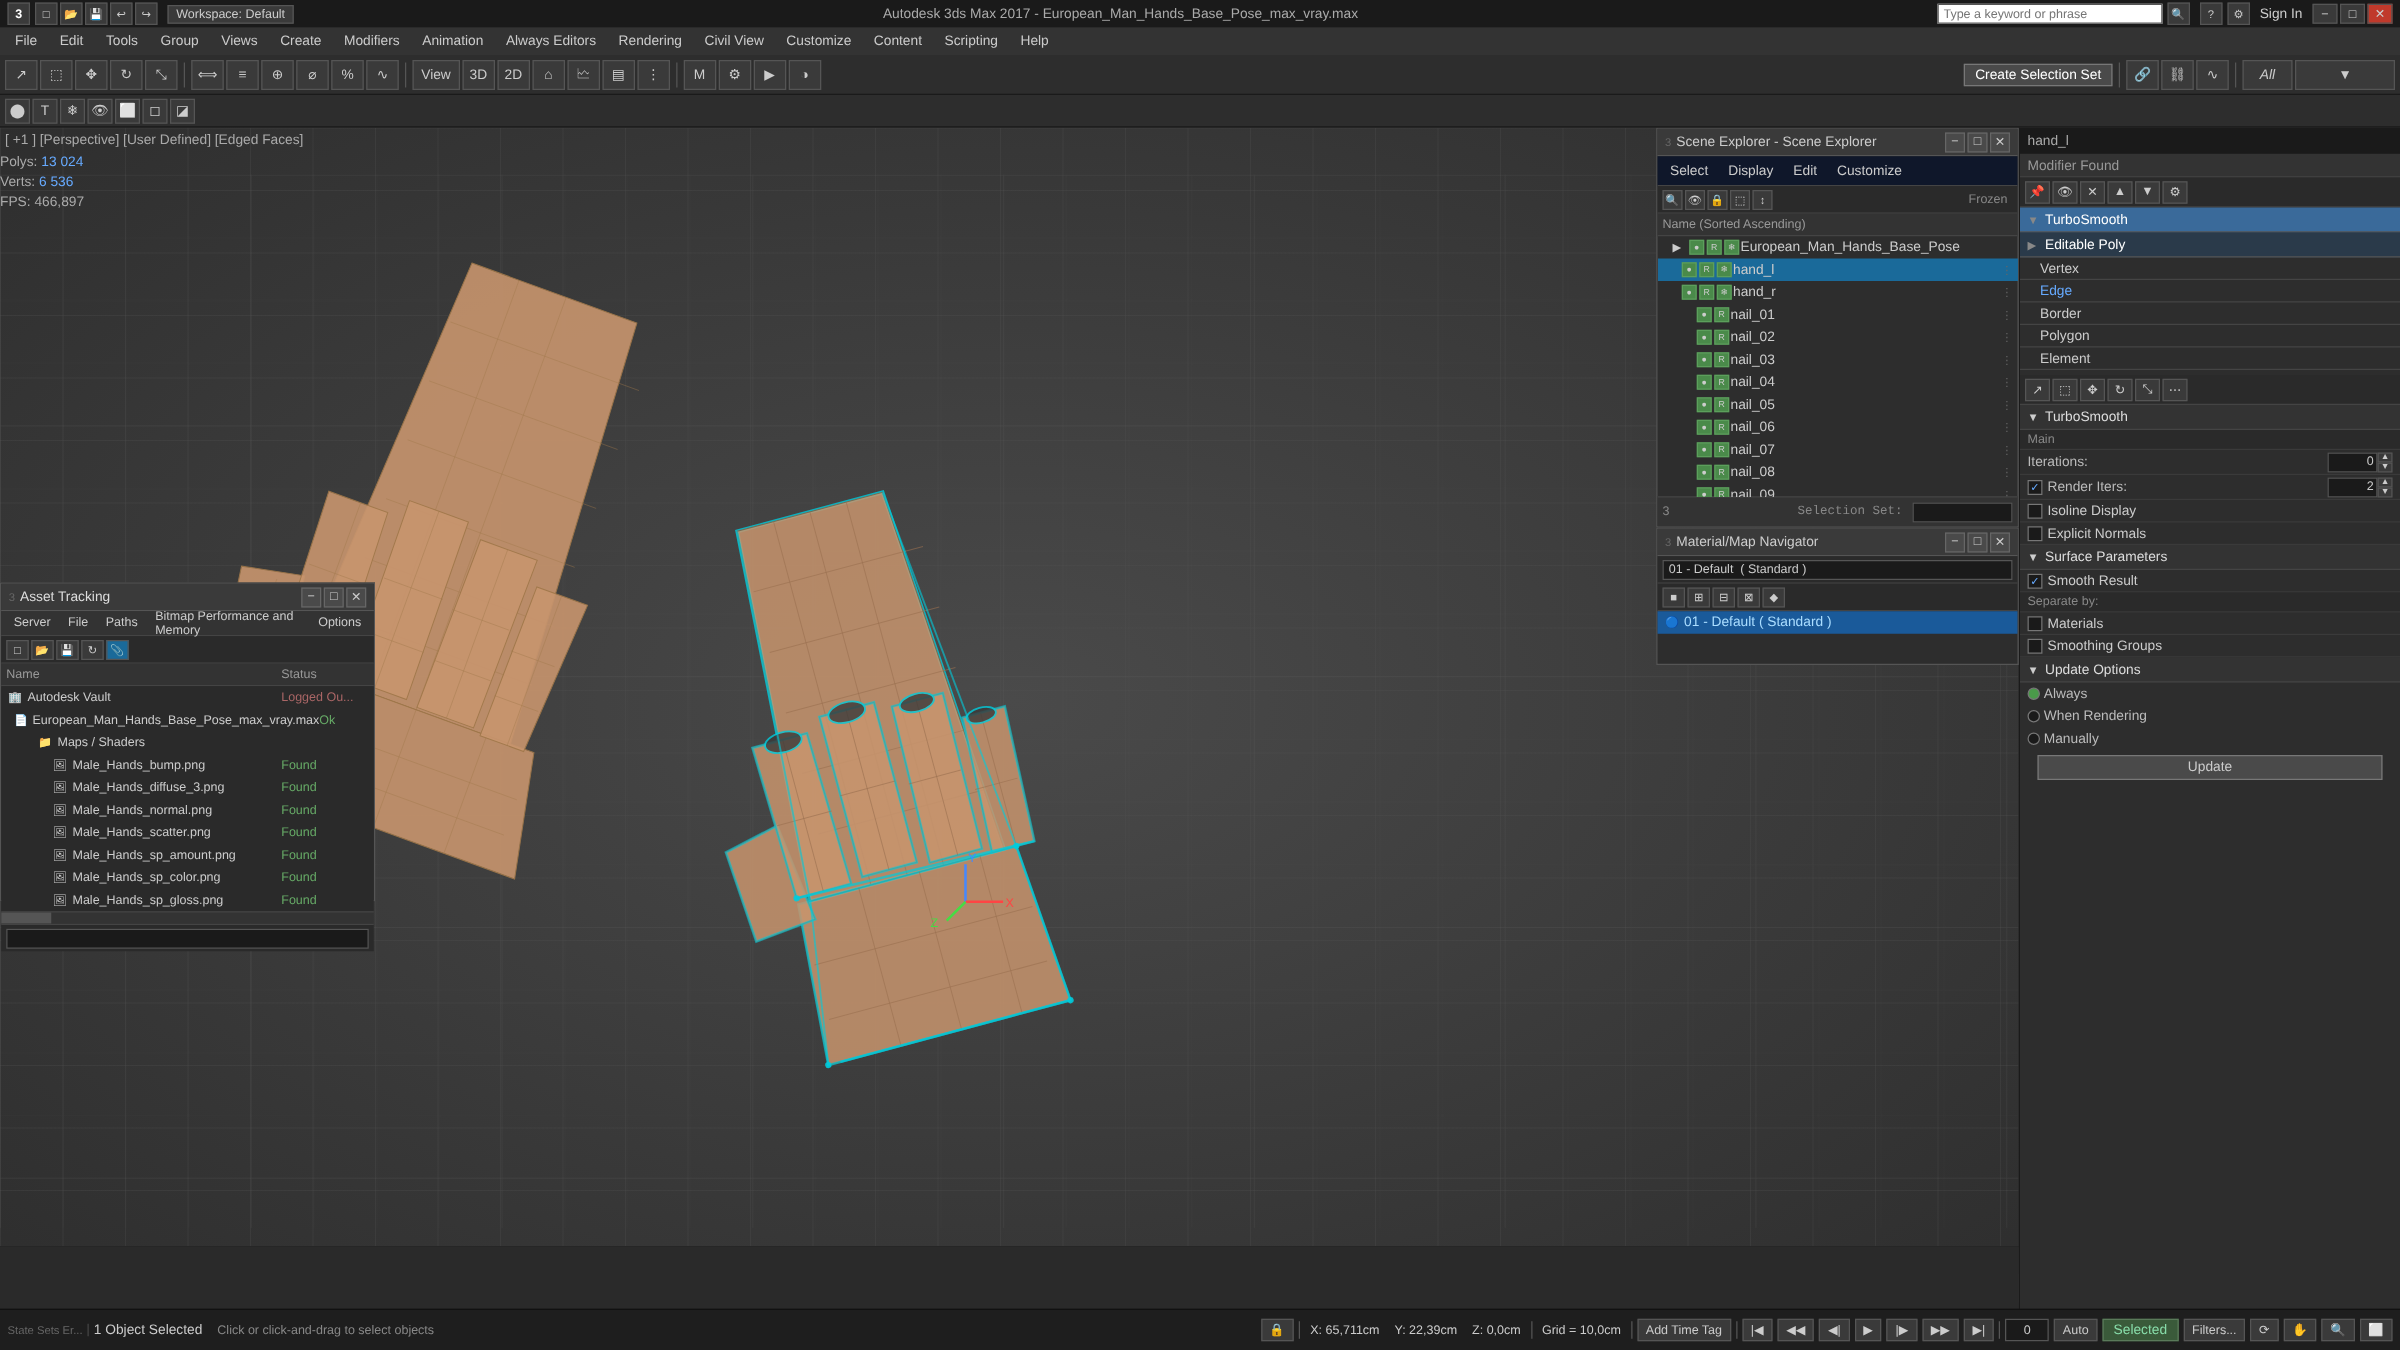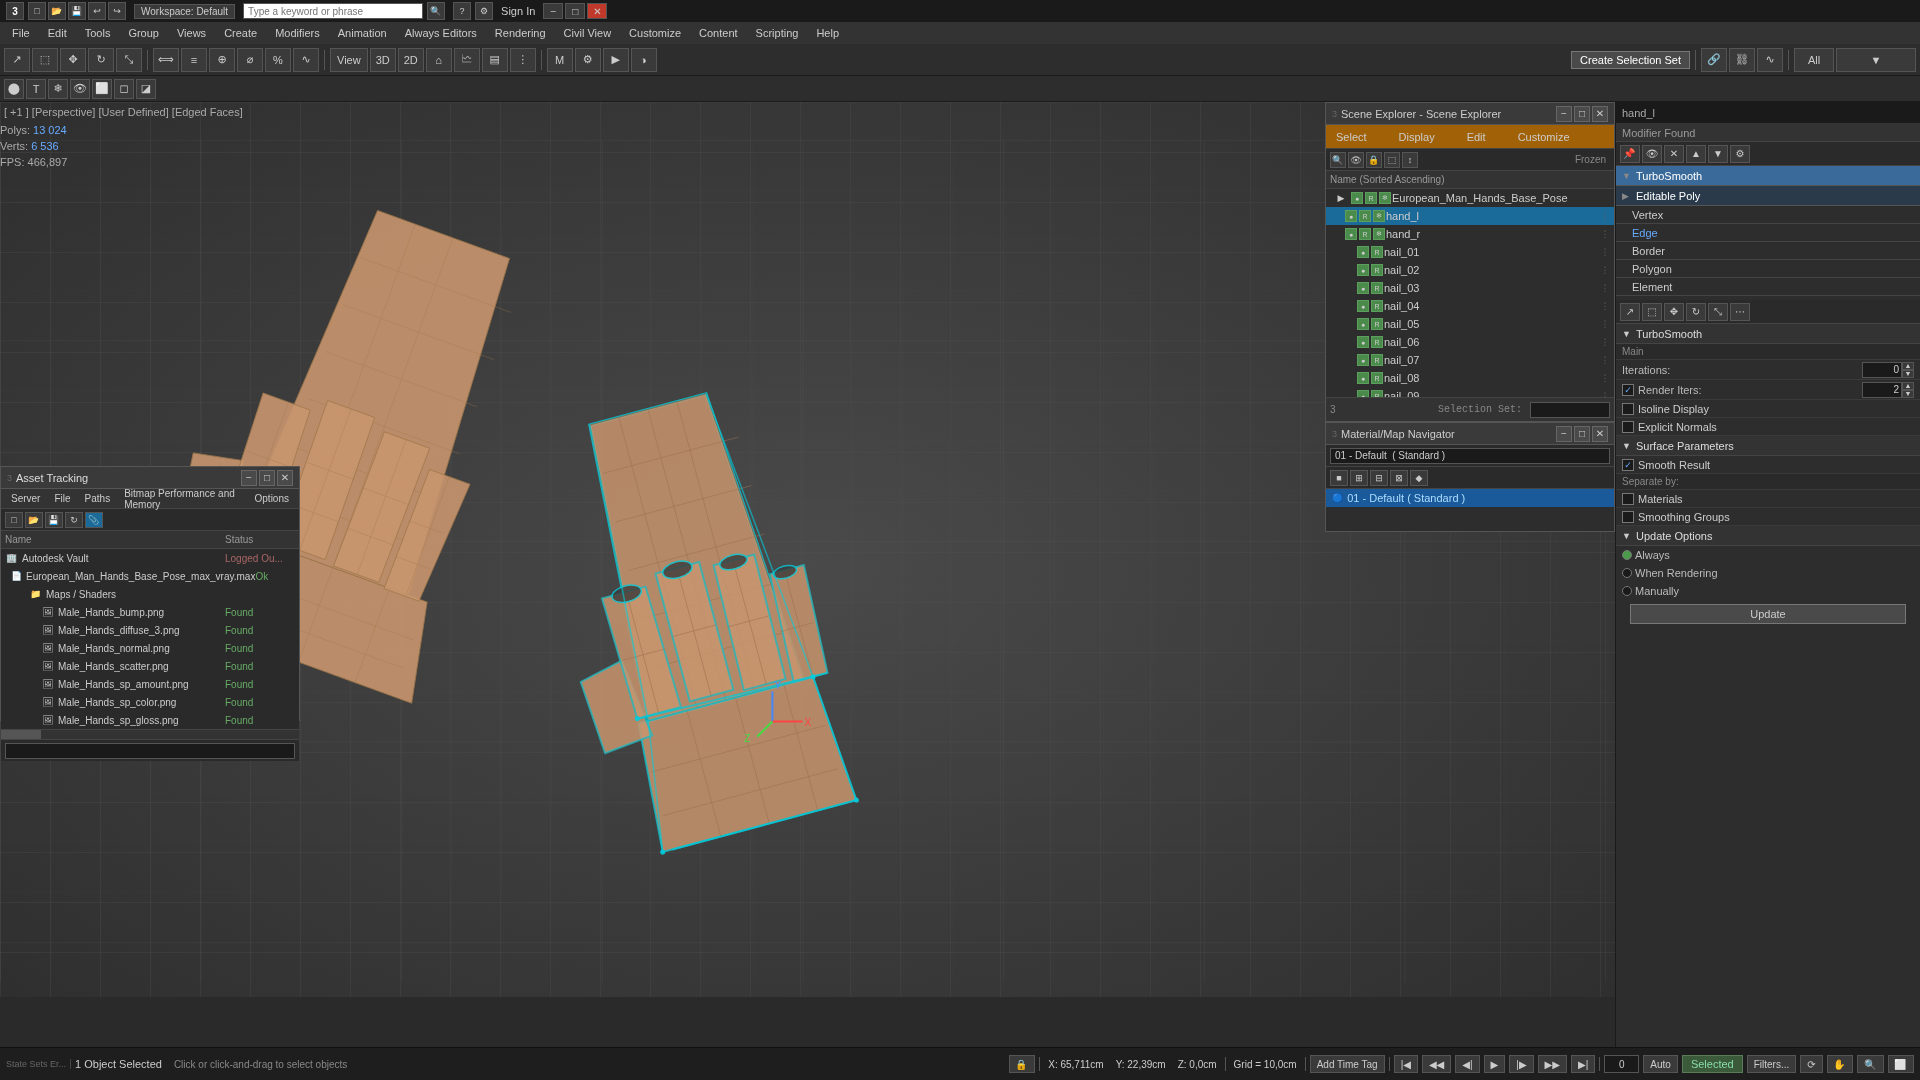--- a/index.html
+++ b/index.html
@@ -142,22 +142,22 @@
       font-size:11px;color:#ddd;
     }
     .panel-title-text { flex:1;font-size:11px;color:#ccc; }
     .panel-btn {
       width:16px;height:16px;background:#4a4a4a;border:1px solid #666;
       display:flex;align-items:center;justify-content:center;
       font-size:10px;cursor:pointer;color:#ccc;margin-left:2px;
     }
 
     .scene-toolbar {
-      height:24px;background:#a16207;border-bottom:1px solid #444;
-      display:flex;align-items:center;padding:0 4px;gap:20px;
+      height:24px;background:#0f172a;border-bottom:1px solid #444;
+      display:flex;align-items:center;padding:0 4px;gap:4px;
     }
     .scene-toolbar-item {
       padding:1px 6px;font-size:11px;color:#ccc;cursor:pointer;
     }
 
     .scene-filter-bar {
       height:22px;background:#2a2a2a;border-bottom:1px solid #444;
       display:flex;align-items:center;padding:0 4px;gap:2px;
     }
     .filter-icon {
@@ -401,20 +401,21 @@
 <div id="title-bar">
   <div class="app-icon">3</div>
   <div class="quick-access">
     <div class="qa-btn">□</div>
     <div class="qa-btn">📂</div>
     <div class="qa-btn">💾</div>
     <div class="qa-btn">↩</div>
     <div class="qa-btn">↪</div>
   </div>
   <div class="workspace">Workspace: Default</div>
+  <div class="title-text">Autodesk 3ds Max 2017  -  European_Man_Hands_Base_Pose_max_vray.max</div>
   <input type="text" style="width: 180px; height: 16px; background: #ffffff; border: 1px solid rgb(85, 85, 85); color: rgb(136, 136, 136); font-size: 10px; padding: 0px 4px;" placeholder="Type a keyword or phrase">
   <div class="qa-btn" style="margin-left:4px;">🔍</div>
   <div style="display:flex;align-items:center;gap:4px;margin-left:8px;">
     <div class="qa-btn">?</div>
     <div class="qa-btn">⚙</div>
   </div>
   <div style="padding:0 8px;font-size:11px;color:#ccc;cursor:pointer;">Sign In</div>
   <div class="win-controls">
     <div class="win-btn">−</div>
     <div class="win-btn">□</div>
@@ -466,21 +467,21 @@
   <div class="tb-btn">⚙</div>
   <div class="tb-btn">▶</div>
   <div class="tb-btn">◑</div>
   <div class="tb-spacer"></div>
   <div class="create-sel-btn">Create Selection Set</div>
   <div class="tb-separator"></div>
   <div class="tb-btn">🔗</div>
   <div class="tb-btn">⛓</div>
   <div class="tb-btn">∿</div>
   <div class="tb-separator"></div>
-  <div class="tb-btn" style="width:40px;">All</div>
+  <div class="tb-btn" style="width:40px;font-style:italic;">All</div>
   <div class="tb-btn" style="width:80px;">▼</div>
 </div>
 
 <div id="toolbar2">
   <div class="tb-btn" style="height:20px;width:20px;">⬤</div>
   <div class="tb-btn" style="height:20px;width:20px;">T</div>
   <div class="tb-btn" style="height:20px;width:20px;">❄</div>
   <div class="tb-btn" style="height:20px;width:20px;">👁</div>
   <div class="tb-btn" style="height:20px;width:20px;">⬜</div>
   <div class="tb-btn" style="height:20px;width:20px;">◻</div>

